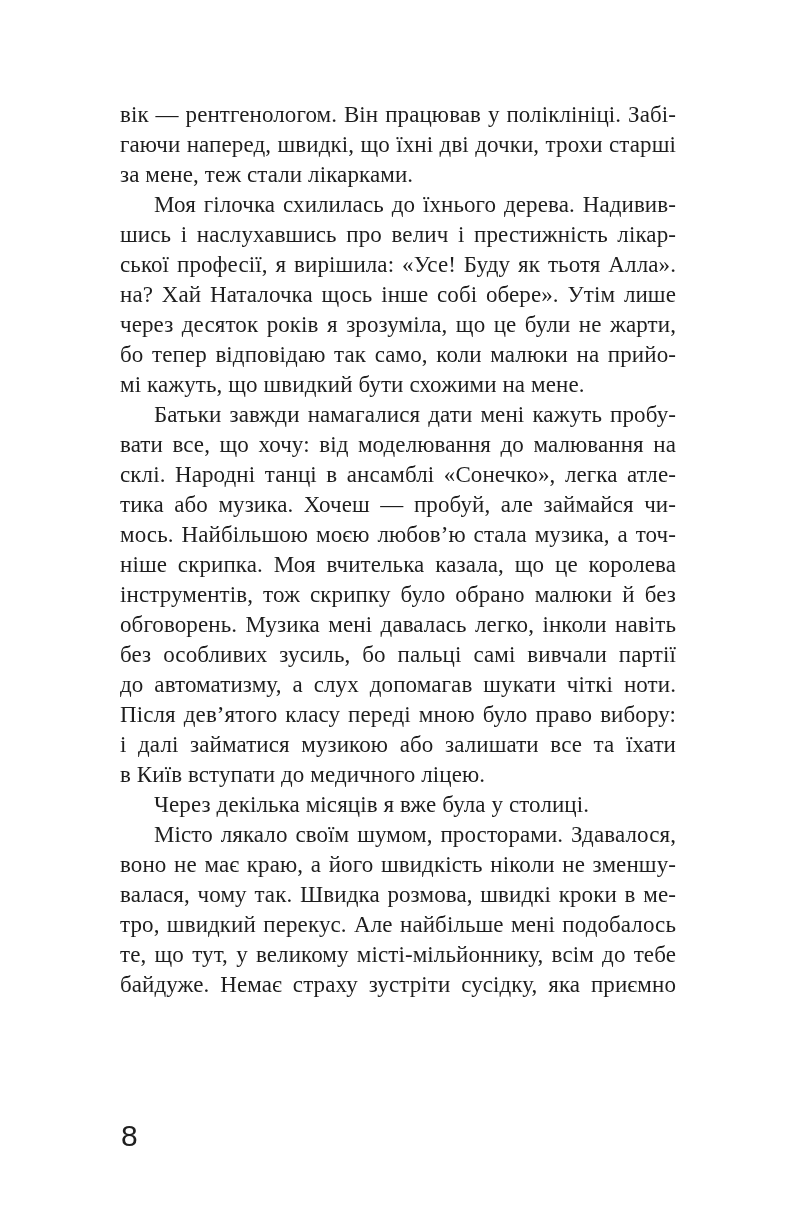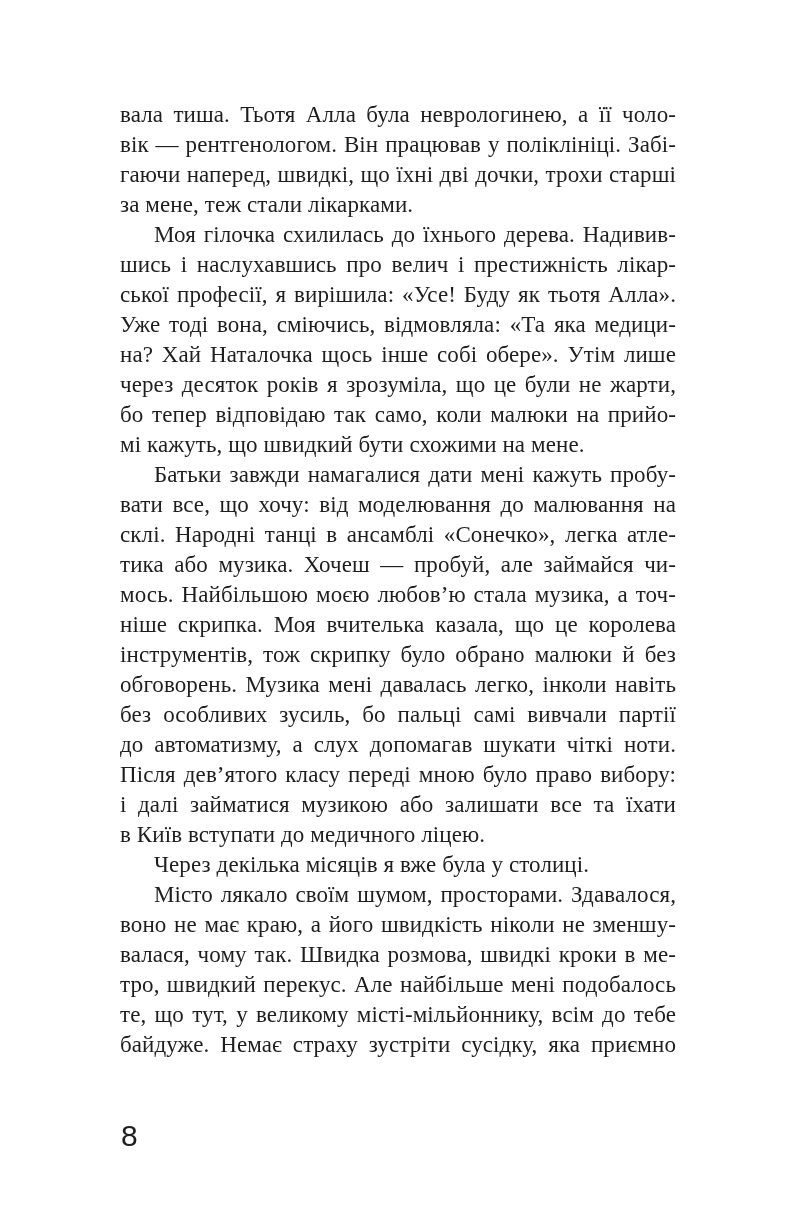--- a/index.html
+++ b/index.html
@@ -50,30 +50,28 @@
     line-height: 32px;
     color: #1f1f1f;
   }
 </style>
 </head>
 <body>
 
 <div class="page">
   <main class="text-block">
       <div class="paragraph">
-        <div class="line">вала тиша. Тьотя Алла була неврологинею, а її чоло-</div>
         <div class="line">вік — рентгенологом. Він працював у поліклініці. Забі-</div>
         <div class="line">гаючи наперед, швидкі, що їхні дві дочки, трохи старші</div>
         <div class="line final">за мене, теж стали лікарками.</div>
       </div>
       <div class="paragraph">
         <div class="line indent">Моя гілочка схилилась до їхнього дерева. Надивив-</div>
         <div class="line">шись і наслухавшись про велич і престижність лікар-</div>
         <div class="line">ської професії, я вирішила: «Усе! Буду як тьотя Алла».</div>
-        <div class="line">Уже тоді вона, сміючись, відмовляла: «Та яка медици-</div>
         <div class="line">на? Хай Наталочка щось інше собі обере». Утім лише</div>
         <div class="line">через десяток років я зрозуміла, що це були не жарти,</div>
         <div class="line">бо тепер відповідаю так само, коли малюки на прийо-</div>
         <div class="line final">мі кажуть, що швидкий бути схожими на мене.</div>
       </div>
       <div class="paragraph">
         <div class="line indent">Батьки завжди намагалися дати мені кажуть пробу-</div>
         <div class="line">вати все, що хочу: від моделювання до малювання на</div>
         <div class="line">склі. Народні танці в ансамблі «Сонечко», легка атле-</div>
         <div class="line">тика або музика. Хочеш — пробуй, але займайся чи-</div>

